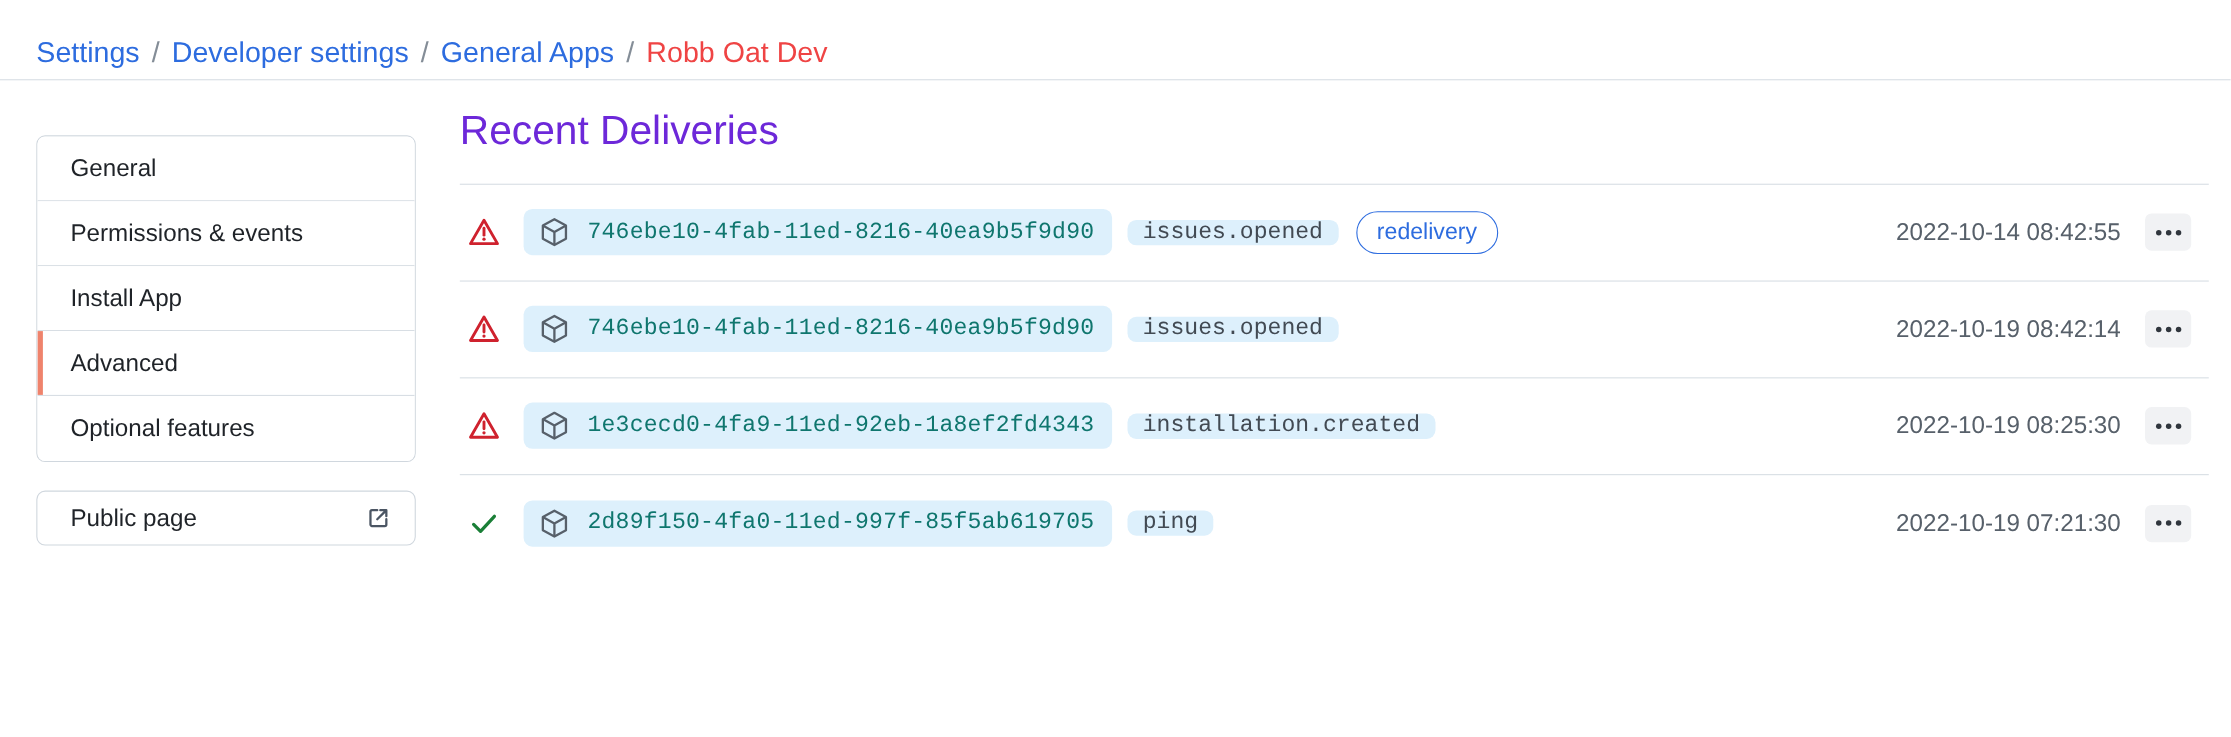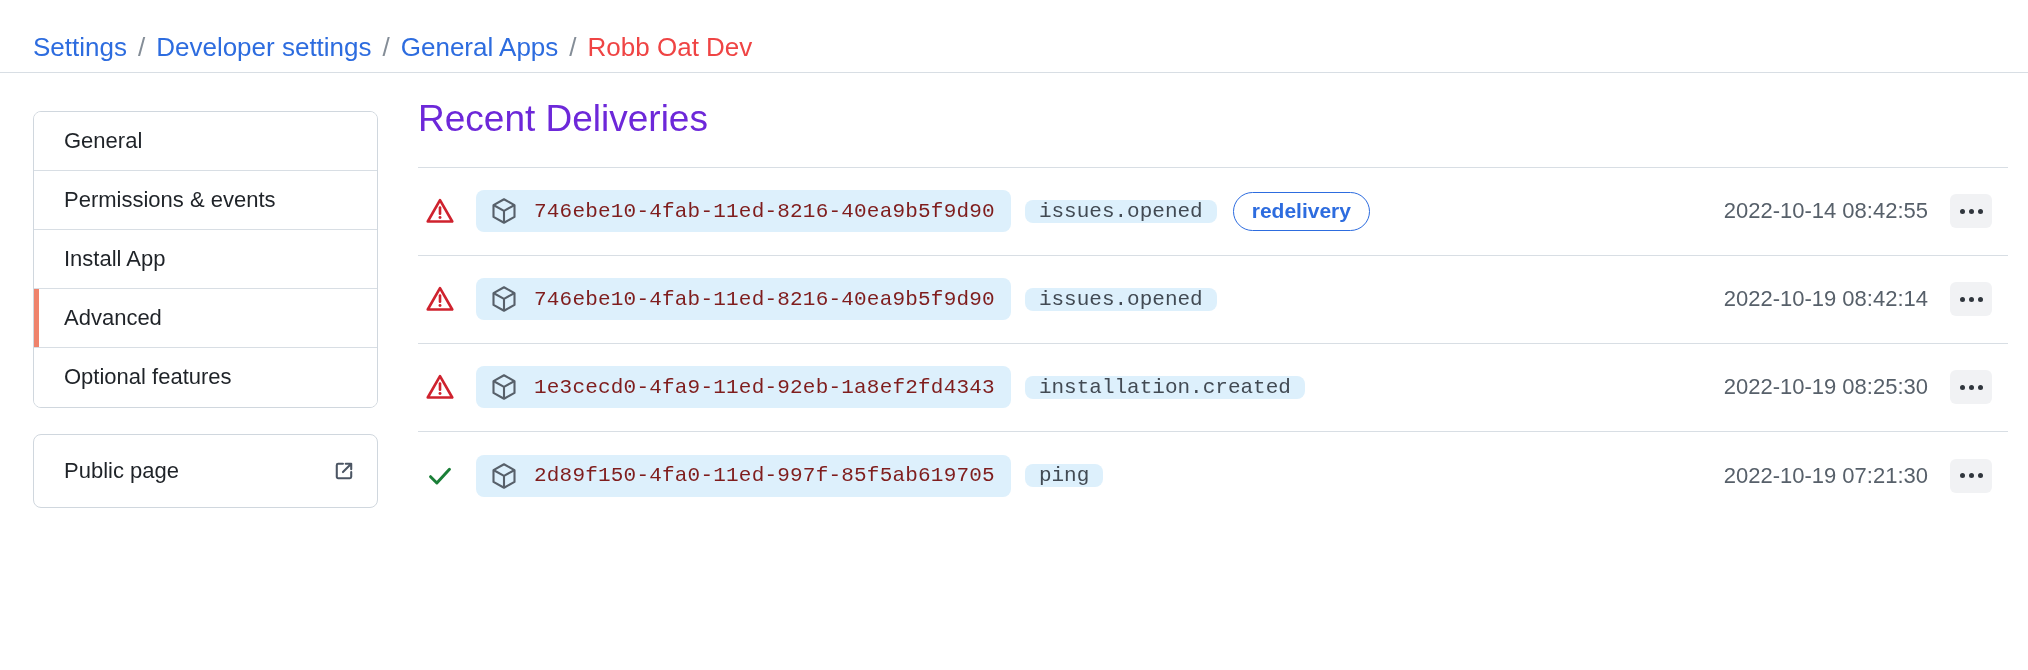--- a/index.html
+++ b/index.html
@@ -55,21 +55,21 @@
     position: absolute;
     left: 0; top: 0; bottom: 0;
     width: 5px;
     background: #ef836c;
   }
 
   #public-page-box {
     margin-top: 26px;
     border: 1px solid #d0d7de;
     border-radius: 8px;
-    height: 74px;
+    height: 50px;
     display: flex;
     align-items: center;
     justify-content: space-between;
     padding: 0 22px 0 30px;
     font-size: 22px;
     background: #ffffff;
     cursor: pointer;
   }
   .ext-icon { display: flex; align-items: center; color: #4b5563; }
 
@@ -107,21 +107,21 @@
     gap: 16px;
     background: #ddf0fc;
     border-radius: 8px;
     padding: 7px 16px 7px 14px;
     margin-left: 14px;
   }
   .cube-icon { display: flex; align-items: center; color: #57606a; }
   .guid-text {
     font-family: "Liberation Mono", monospace;
     font-size: 21px;
-    color: #7f1d1d;
+    color: #0f766e;
     letter-spacing: 0.2px;
     white-space: nowrap;
   }
 
   .event-chip {
     background: #ddf0fc;
     border-radius: 8px;
     padding: 0 14px;
     margin-left: 14px;
     font-family: "Liberation Mono", monospace;
@@ -130,21 +130,21 @@
     white-space: nowrap;
   }
 
   .redelivery-badge {
     margin-left: 16px;
     border: 1px solid #2d6cdf;
     color: #2d6cdf;
     border-radius: 999px;
     padding: 6px 18px 7px;
     font-size: 21px;
-    font-weight: 700;
+    font-weight: 400;
     white-space: nowrap;
     cursor: pointer;
   }
 
   .row-spacer { flex: 1 1 auto; }
 
   .timestamp {
     font-size: 22px;
     color: #57606a;
     white-space: nowrap;

